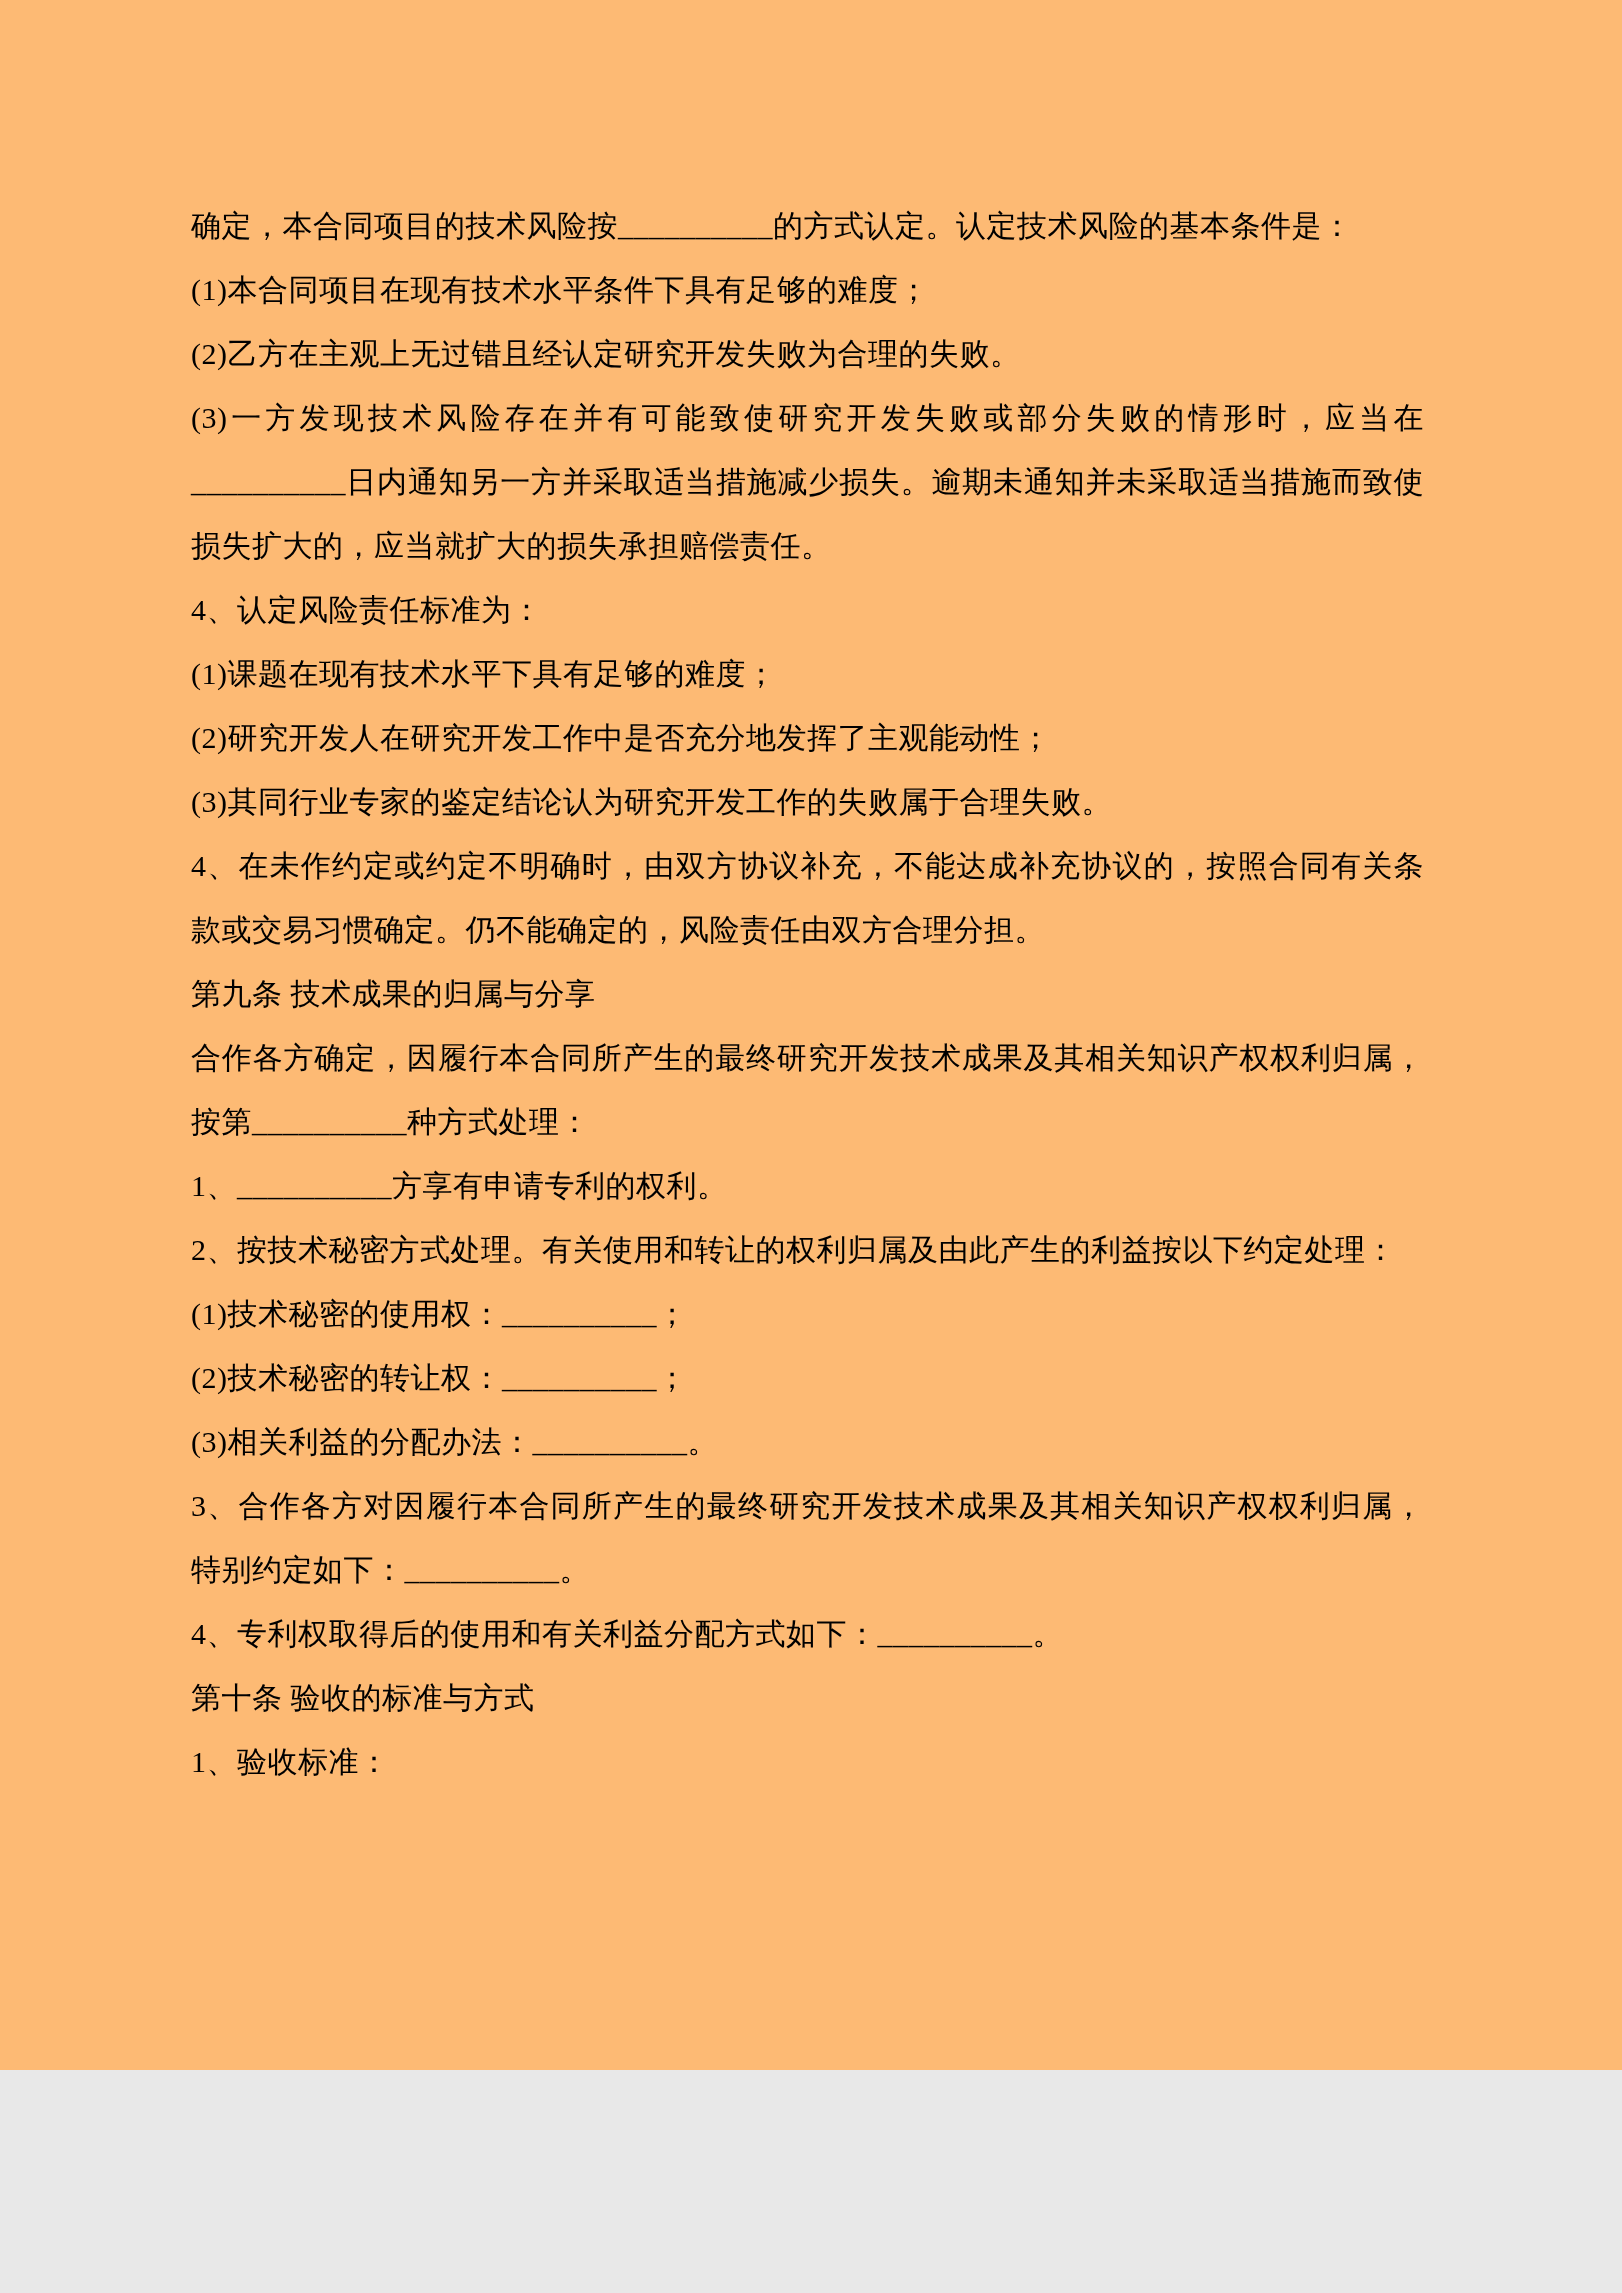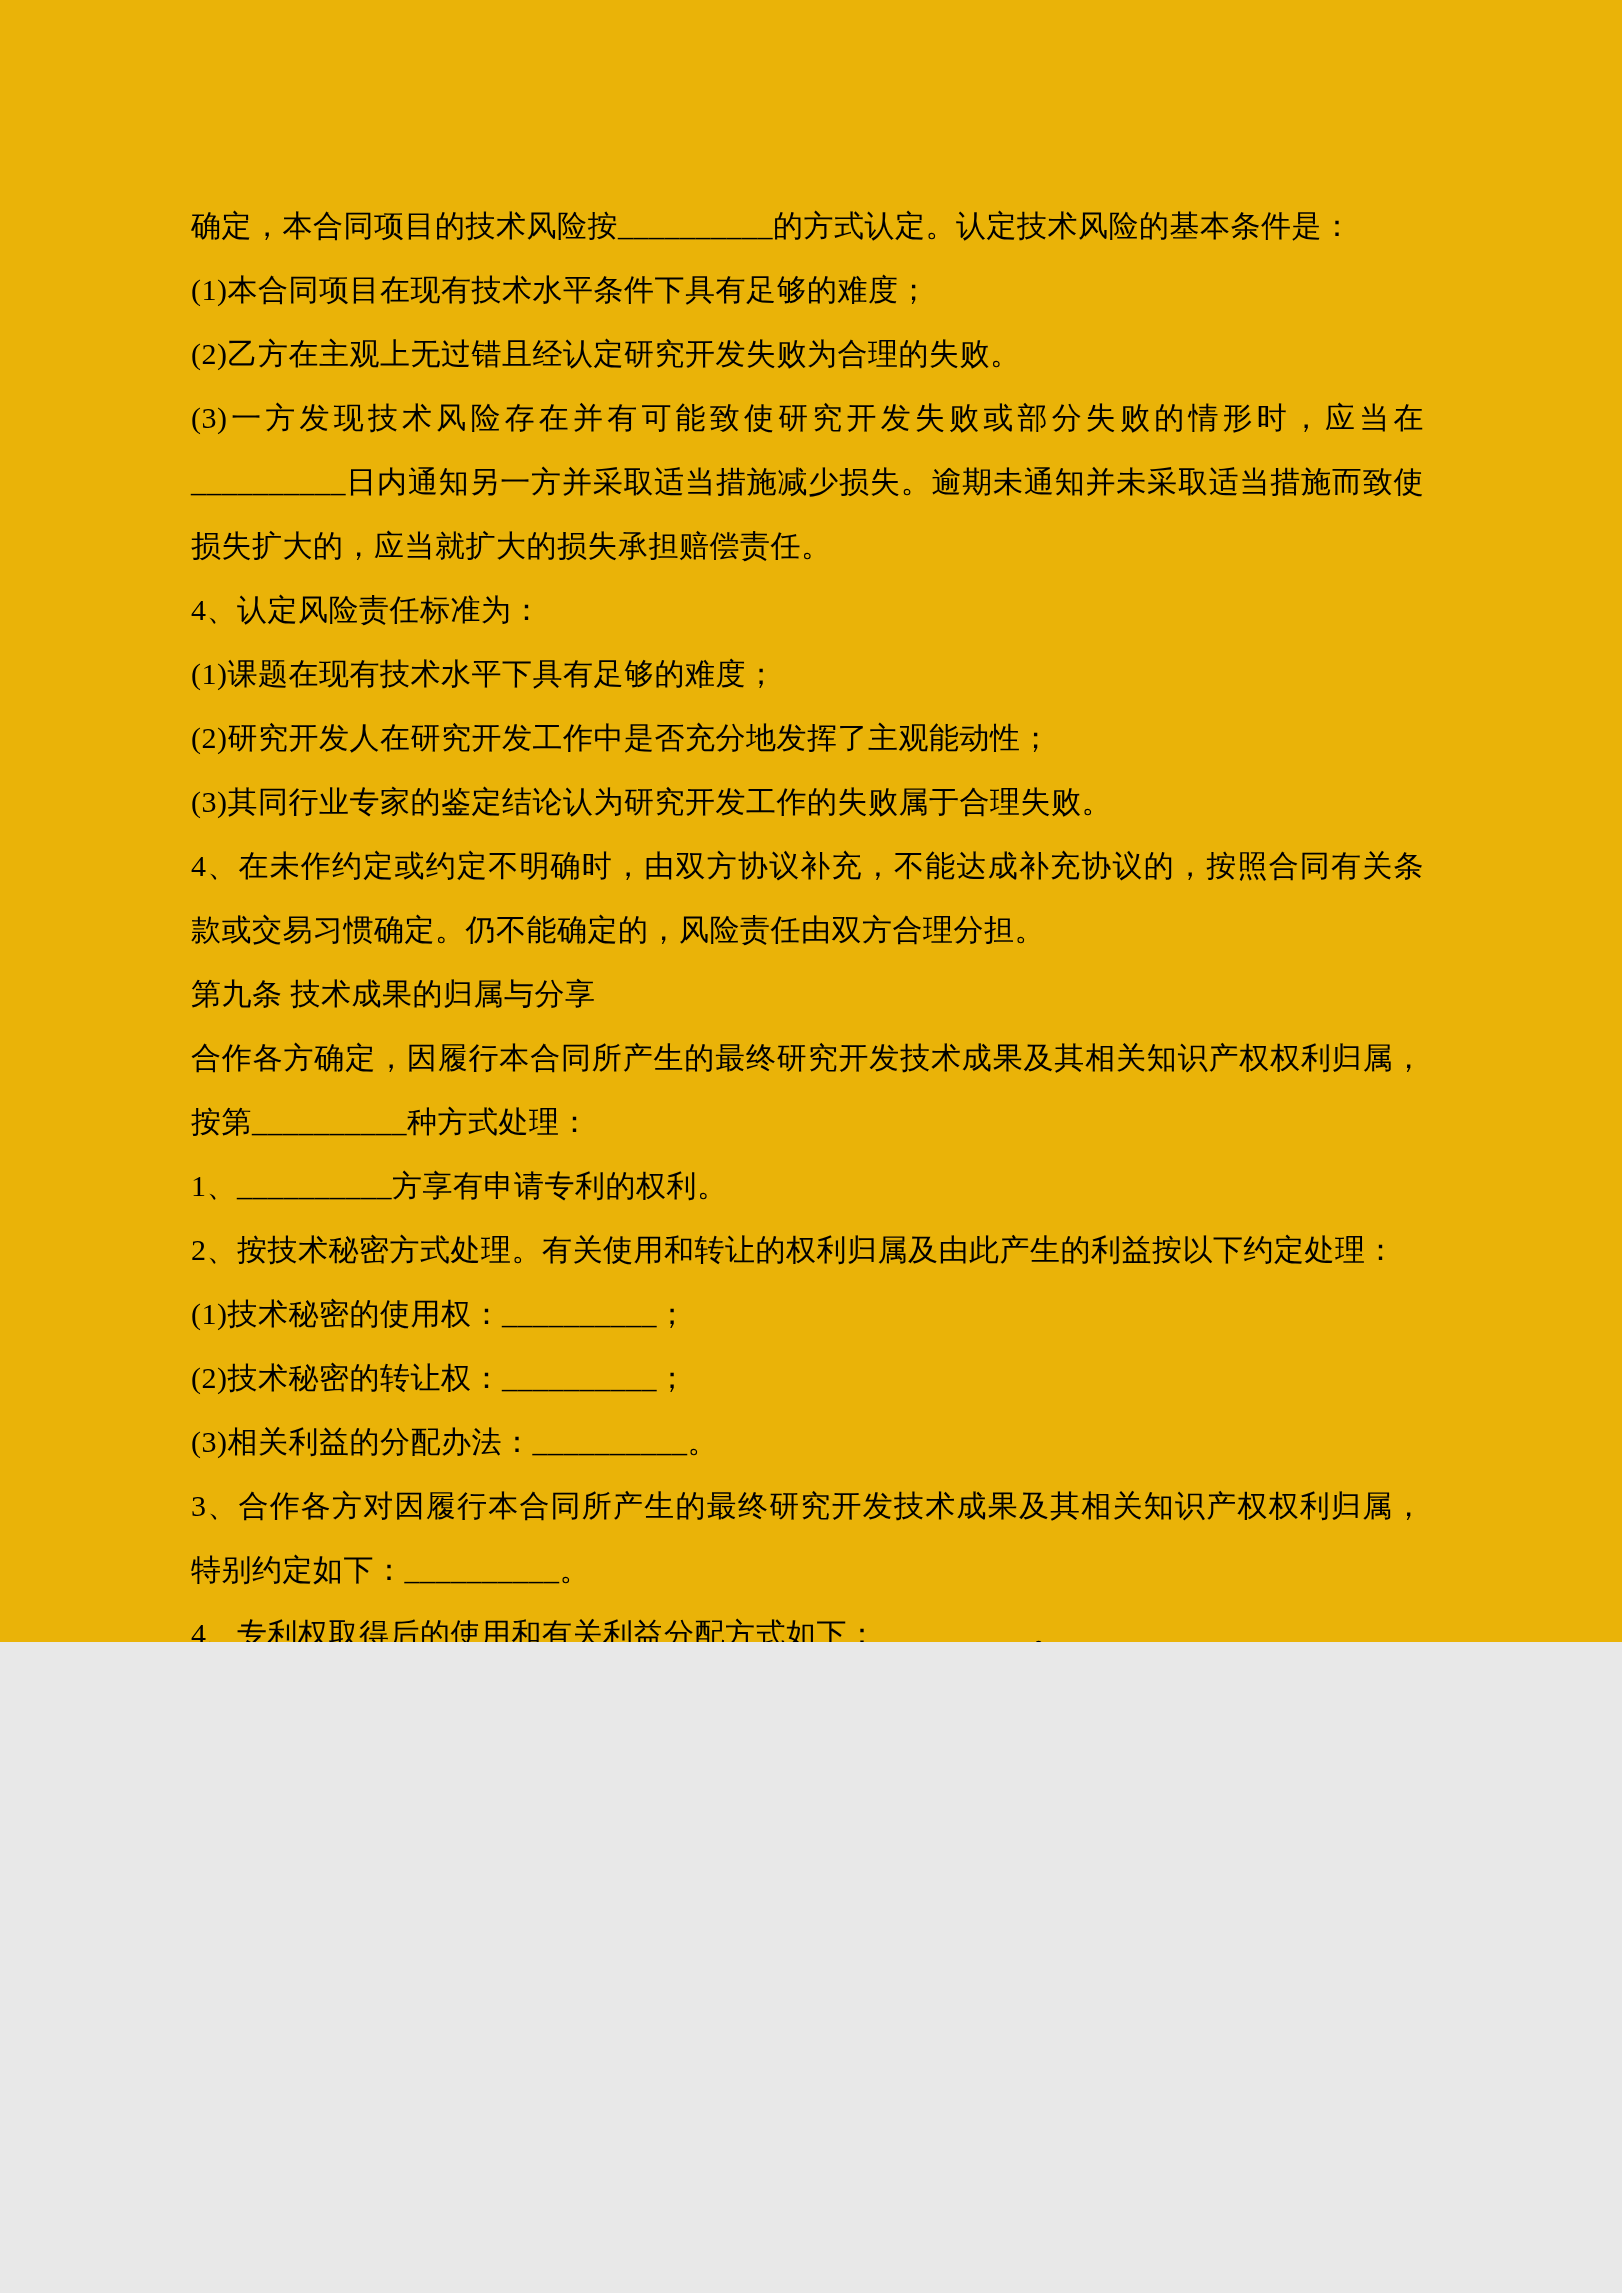--- a/index.html
+++ b/index.html
@@ -3,23 +3,23 @@
 <meta charset="utf-8">
 <style>
   html, body {
     margin: 0;
     padding: 0;
     background: #e8e8e8;
   }
   .page {
     position: relative;
     width: 1623px;
-    height: 1642px;
+    height: 2070px;
     margin: 0 auto;
-    background: #eab308;
+    background: #fdba74;
     font-family: "Liberation Serif", "DejaVu Serif", serif;
     color: #000000;
     overflow: hidden;
     box-sizing: border-box;
   }
   .content {
     position: absolute;
     top: 194px;
     left: 191px;
     width: 1233px;

